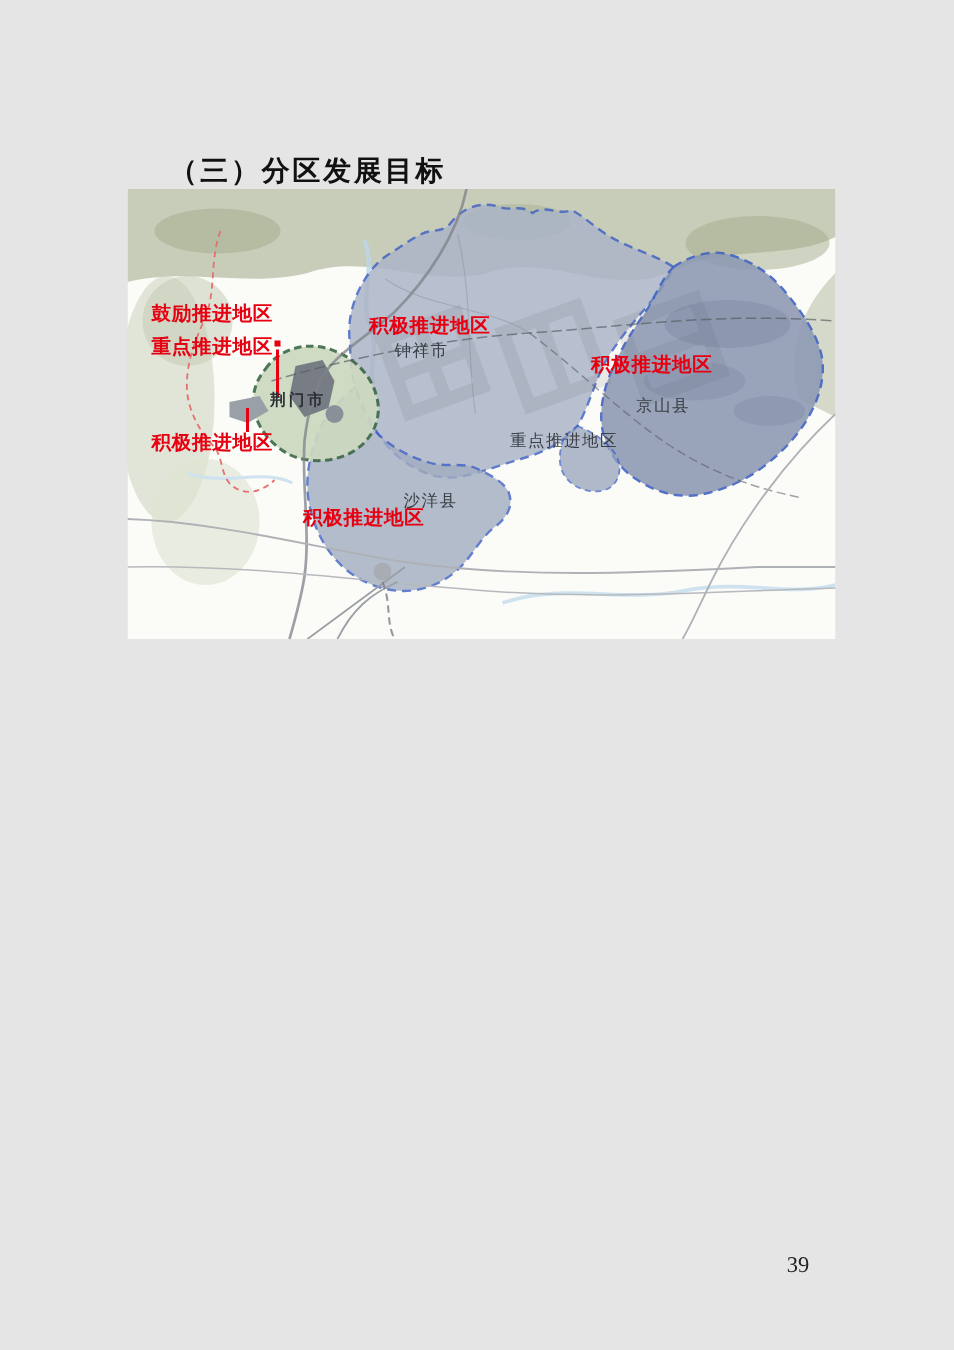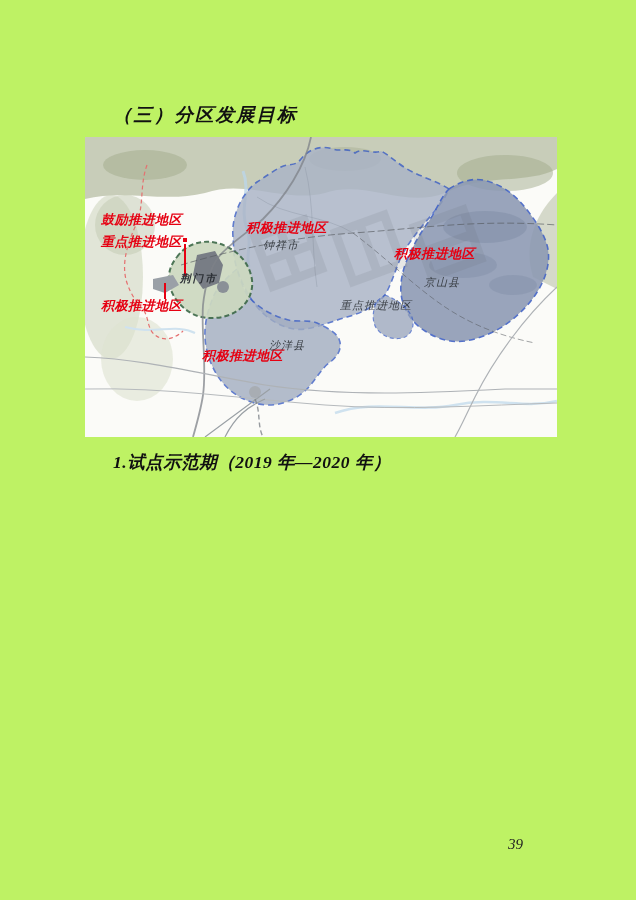--- a/index.html
+++ b/index.html
@@ -1,23 +1,22 @@
 <!DOCTYPE html>
 <html lang="zh"><head>
 <meta charset="utf-8">
 <style>
   html,body{margin:0;padding:0;background:#ffffff;}
   .page{
     position:relative;
     width:636px;height:900px;
-    background:#bef264;
+    background:#e5e5e5;
     overflow:hidden;
     font-family:"Liberation Serif","DejaVu Serif",serif;
     color:#222;
-    font-style:italic;
   }
   .content{position:absolute;left:85px;top:0;width:472px;}
   .h-section{
     margin:0;padding:0;
     margin-top:104px;
     font-size:18.5px;font-weight:bold;color:#111;
     text-indent:28px;letter-spacing:2px;line-height:22px;
   }
   .body-para{
     margin:0;padding:0;
@@ -33,41 +32,40 @@
   .h-sub{
     margin:0;padding:0;margin-top:14px;
     font-size:17.5px;font-weight:bold;color:#111;
     text-indent:28px;letter-spacing:0.5px;line-height:22px;
   }
   .p2{margin-top:11px;}
   
   .map{
     position:relative;
     width:472px;height:300px;
-    margin-top:11px;
   }
   .map svg{position:absolute;left:0;top:0;}
   .zone-label{
     position:absolute;
     font-family:"Liberation Sans","DejaVu Sans",sans-serif;
     font-weight:bold;font-size:13px;letter-spacing:0.5px;
     color:#e60012;white-space:nowrap;line-height:14px;
   }
   .place-label{
     position:absolute;
     font-family:"Liberation Sans","DejaVu Sans",sans-serif;
     font-size:11px;color:#3a3f45;white-space:nowrap;line-height:9px;
     letter-spacing:1px;
   }
   .place-label.big{font-size:10.5px;color:#2c3036;font-weight:bold;letter-spacing:2px;text-align:right;}
   .pointer-line{position:absolute;width:2px;background:#e60012;}
   .pointer-dot{position:absolute;width:4px;height:4px;background:#e60012;}
   .page-number{
     position:absolute;left:508px;top:836px;width:48px;
-    font-size:15px;color:#222;
+    text-align:center;font-size:15px;color:#222;
   }
 </style>
 </head>
 <body>
 
 <div class="page">
   <div class="content">
 
     <h2 class="h-section">（三）分区发展目标</h2>
 
@@ -159,18 +157,17 @@
       <span class="pointer-line" style="left:79px;top:146px;height:16px"></span>
 
       <span class="place-label" style="left:178px;top:104px">钟祥市</span>
       <span class="place-label" style="left:339px;top:141px">京山县</span>
       <span class="place-label big" style="left:95px;top:137px">荆门市</span>
       <span class="place-label" style="left:255px;top:164px">重点推进地区</span>
       <span class="place-label" style="left:184px;top:204px">沙洋县</span>
     </div>
 
 
-    <h3 class="h-sub">1.试点示范期（2019 年—2020 年）</h3>
 
   </div>
 
   <div class="page-number">39</div>
 </div>
 
 </body></html>

